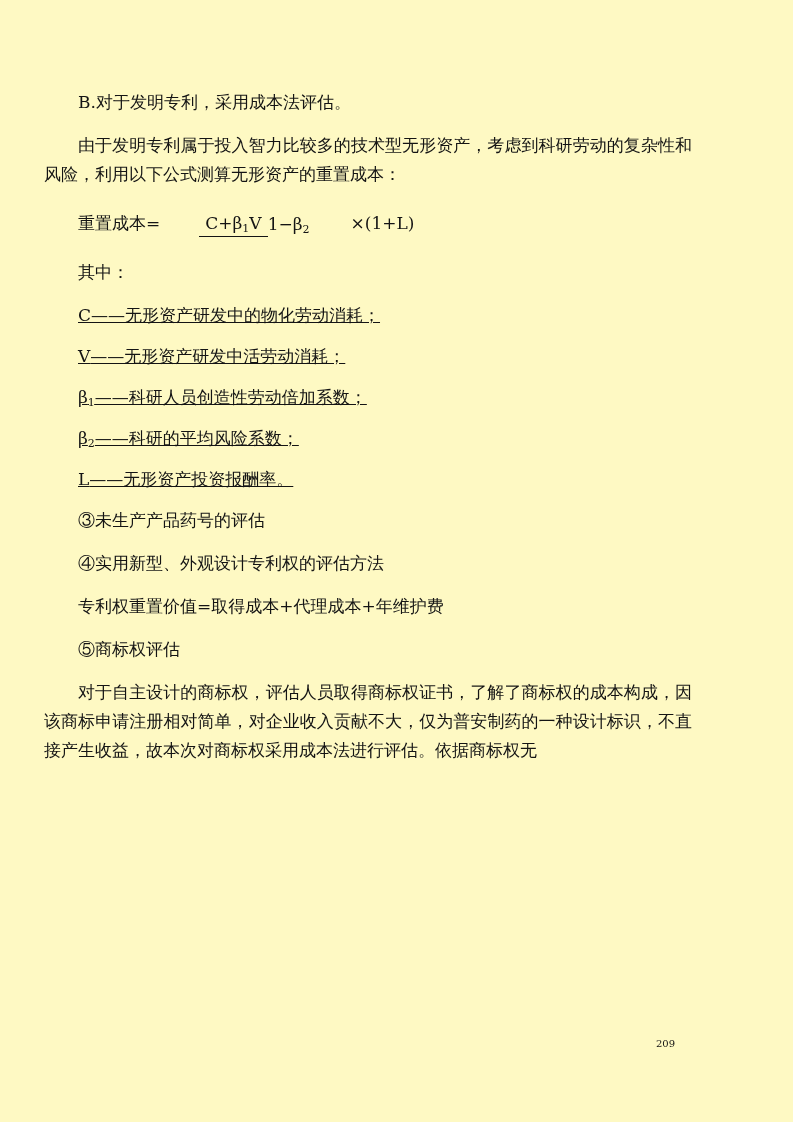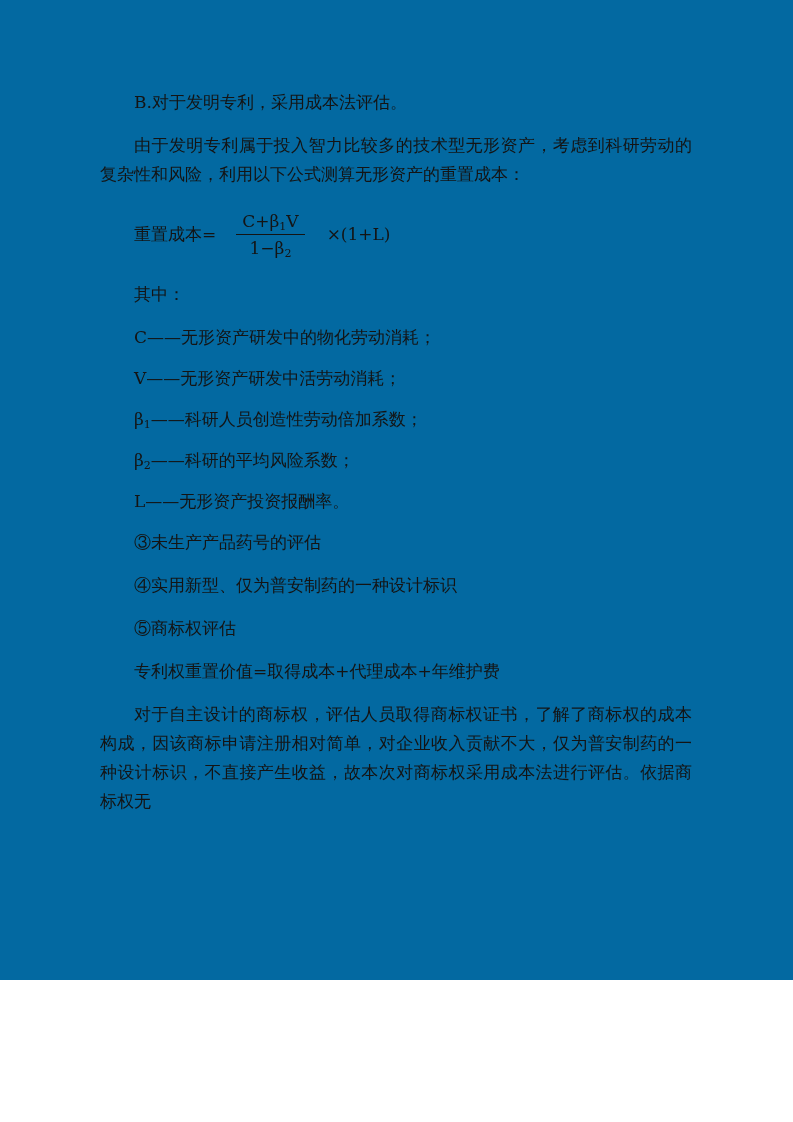--- a/index.html
+++ b/index.html
@@ -3,56 +3,57 @@
 <meta charset="utf-8">
 <style>
   html, body {
     margin: 0;
     padding: 0;
     background: #ffffff;
   }
   .page {
     position: relative;
     width: 793px;
-    height: 980px;
+    height: 1122px;
     box-sizing: border-box;
-    background: #0369a1;
-    padding: 88px 101px 0 100px;
+    background: #fef9c3;
+    padding: 88px 101px 0 44px;
     font-family: "DejaVu Serif", "Liberation Serif", serif;
     font-size: 17px;
     line-height: 29px;
     color: #141414;
     overflow: hidden;
   }
   .para {
     margin: 0 0 14px 0;
     text-align: justify;
     text-indent: 2em;
   }
   .def {
     margin-bottom: 12px;
+    text-decoration: underline;
   }
   sub {
     font-size: 11px;
     line-height: 0;
     vertical-align: -3px;
   }
   .formula {
     margin: 20px 0;
     display: flex;
     align-items: center;
     padding-left: 2em;
     gap: 20px;
   }
   .frac {
     display: inline-flex;
-    flex-direction: column;
+    flex-direction: row;
     align-items: center;
     line-height: 24px;
-    margin: 0 0;
+    margin: 0 19px;
   }
   .frac .num {
     padding: 0 6px 1px 6px;
     border-bottom: 1.2px solid #141414;
   }
   .frac .den {
     padding-top: 1px;
   }
   .f-rhs {
     margin-left: 2px;
@@ -93,24 +94,24 @@
 
   <p class="para def"><span>β</span><sub>1</sub><span>——科研人员创造性劳动倍加系数；</span></p>
 
   <p class="para def"><span>β</span><sub>2</sub><span>——科研的平均风险系数；</span></p>
 
   <p class="para def"><span>L</span><sub></sub><span>——无形资产投资报酬率。</span></p>
 
   <p class="para">③未生产产品药号的评估</p>
 
 
-  <p class="para">④实用新型、仅为普安制药的一种设计标识</p>
+  <p class="para">④实用新型、外观设计专利权的评估方法</p>
 
 
+  <p class="para">专利权重置价值=取得成本+代理成本+年维护费</p>
+
   <p class="para">⑤商标权评估</p>
-
-  <p class="para">专利权重置价值=取得成本+代理成本+年维护费</p>
 
   <p class="para">对于自主设计的商标权，评估人员取得商标权证书，了解了商标权的成本构成，因该商标申请注册相对简单，对企业收入贡献不大，仅为普安制药的一种设计标识，不直接产生收益，故本次对商标权采用成本法进行评估。依据商标权无</p>
 
   <div class="page-number">209</div>
 
 </div>
 
 </body></html>

